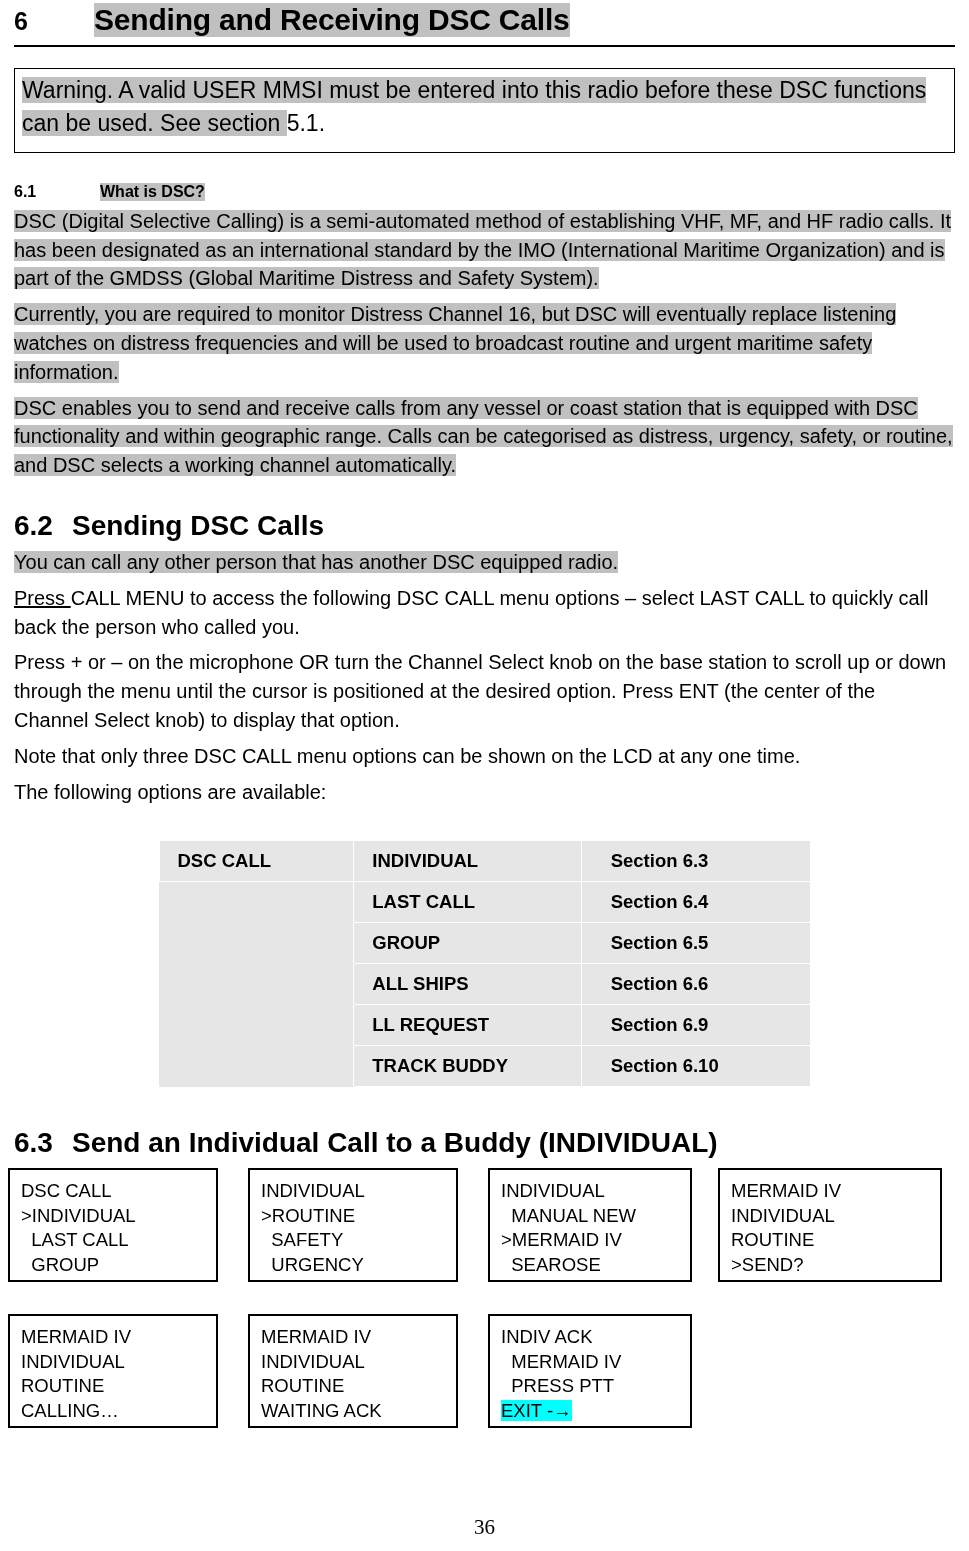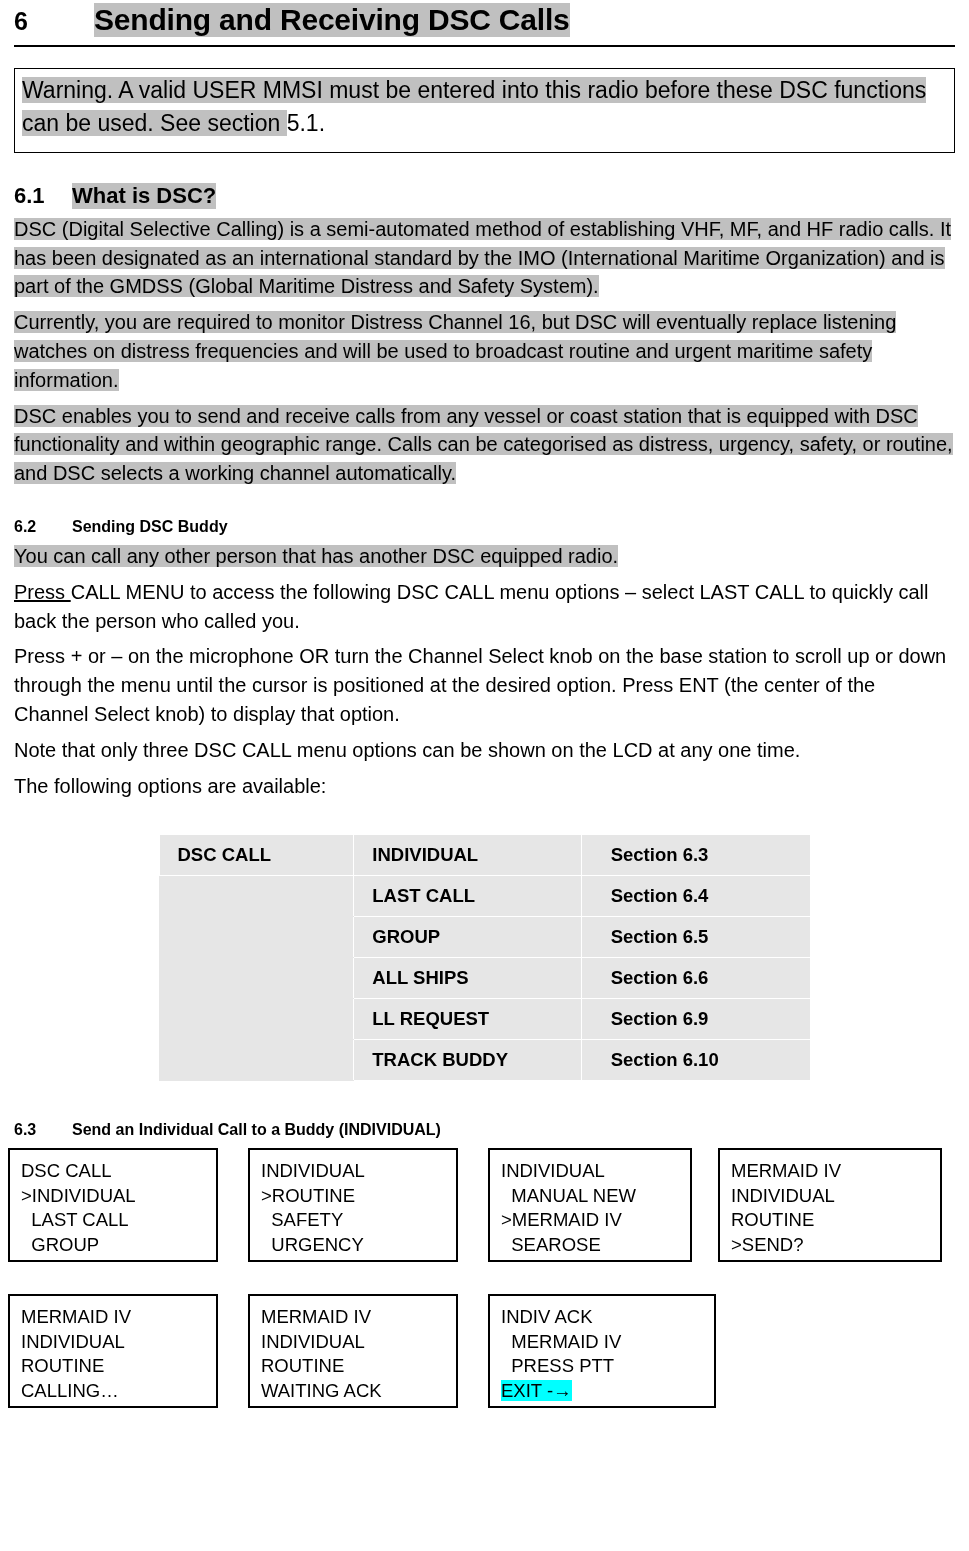--- a/index.html
+++ b/index.html
@@ -57,26 +57,26 @@
     padding: 5px 7px 12px 7px;
     font-size: 23px;
     line-height: 1.43;
   }
 
   
   .sec-head {
     display: flex;
     align-items: baseline;
     font-weight: bold;
-    font-size: 16px;
+    font-size: 28px;
     margin-top: 30px;
     margin-bottom: 6px;
   }
   .sec-head .num { flex: 0 0 58px; }
-  .sec-head.h61 { font-size: 22px; }
+  .sec-head.h61 { font-size: 16px; gap: 28px; }
 
   
   p.body {
     font-size: 20px;
     line-height: 1.44;
     margin: 0 0 7px 0;
   }
   .u { text-decoration: underline; text-align: center; }
 
   
@@ -153,21 +153,21 @@
     <span class="num">6.1</span>
     <span class="hl">What is DSC?</span>
   </div>
 
   <p class="body"><span class="hl">DSC (Digital Selective Calling) is a semi-automated method of establishing VHF, MF, and HF radio calls. It has been designated as an international standard by the IMO (International Maritime Organization) and is part of the GMDSS (Global Maritime Distress and Safety System).</span></p>
   <p class="body"><span class="hl">Currently, you are required to monitor Distress Channel 16, but DSC will eventually replace listening watches on distress frequencies and will be used to broadcast routine and urgent maritime safety information.</span></p>
   <p class="body"><span class="hl">DSC enables you to send and receive calls from any vessel or coast station that is equipped with DSC functionality and within geographic range. Calls can be categorised as distress, urgency, safety, or routine, and DSC selects a working channel automatically.</span></p>
 
   <div class="sec-head">
     <span class="num">6.2</span>
-    <span>Sending DSC Buddy</span>
+    <span>Sending DSC Calls</span>
   </div>
 
   <p class="body"><span class="hl">You can call any other person that has another DSC equipped radio.</span></p>
   <p class="body"><span class="u">Press </span><span>CALL MENU to access the following DSC CALL menu options – select LAST CALL to quickly call back the person who called you.</span></p>
   <p class="body">Press + or – on the microphone OR turn the Channel Select knob on the base station to scroll up or down through the menu until the cursor is positioned at the desired option. Press ENT (the center of the Channel Select knob) to display that option.</p>
   <p class="body">Note that only three DSC CALL menu options can be shown on the LCD at any one time.</p>
   <p class="body">The following options are available:</p>
 
   <div class="table-wrap">
     <table class="opts">
@@ -232,20 +232,21 @@
 
   <div class="lcd-row lcd-row2">
     <div class="lcd" style="left:-6px; top:0; width:210px; height:114px;">MERMAID IV
 INDIVIDUAL
 ROUTINE
 CALLING…</div>
     <div class="lcd" style="left:234px; top:0; width:210px; height:114px;">MERMAID IV
 INDIVIDUAL
 ROUTINE
 WAITING ACK</div>
-    <div class="lcd" style="left:474px; top:0; width:228px; height:114px;"><span>INDIV ACK</span>
+    <div class="lcd" style="left:474px; top:0; width:204px; height:114px;"><span>INDIV ACK</span>
 <span>  MERMAID IV</span>
 <span>  PRESS PTT</span>
 <span class="hl-cyan">EXIT -→</span></div>
   </div>
 
+  <div class="pagenum">36</div>
 
 </div>
 
 </body></html>

